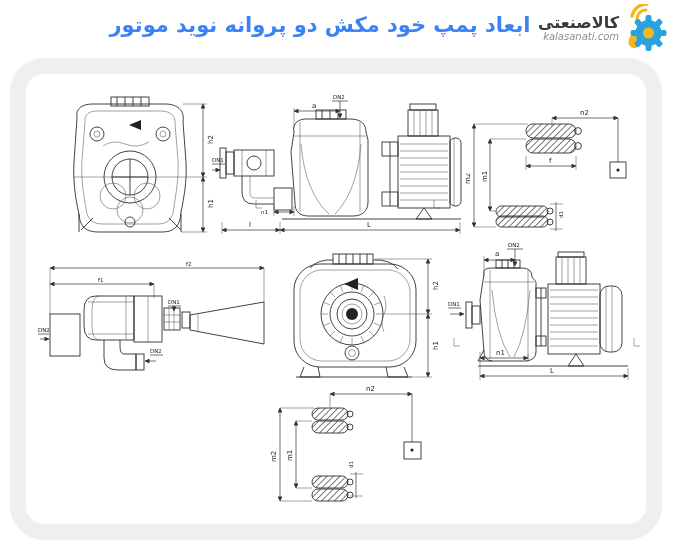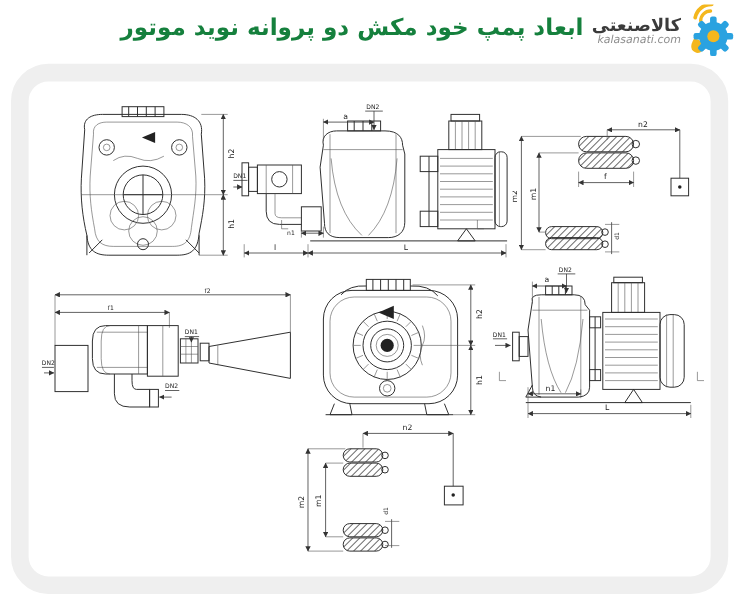--- a/index.html
+++ b/index.html
@@ -2,21 +2,21 @@
 <html><head>
 <meta charset="utf-8">
 <style>
   html,body{margin:0;padding:0;}
   body{
     width:676px;height:554px;position:relative;background:#ffffff;
     font-family:"DejaVu Sans","Liberation Sans",sans-serif;overflow:hidden;
   }
   .page-title{
     position:absolute;top:13px;left:70px;width:500px;text-align:center;
-    font-size:21px;font-weight:bold;color:#15803d;direction:rtl;letter-spacing:0;
+    font-size:21px;font-weight:bold;color:#3b82f6;direction:rtl;letter-spacing:0;
   }
   .logo{
     position:absolute;top:4px;right:8px;display:flex;align-items:center;gap:5px;
   }
   .logo-text{display:flex;flex-direction:column;align-items:flex-end;line-height:1.1;}
   .logo-name{font-size:16px;font-weight:bold;color:#3b3b3b;direction:rtl;}
   .logo-domain{font-size:10px;color:#8d8d8d;font-style:italic;}
   .card{
     position:absolute;left:10px;top:58px;width:652px;height:482px;
     border:16px solid #efefef;border-radius:34px;background:#ffffff;box-sizing:border-box;

